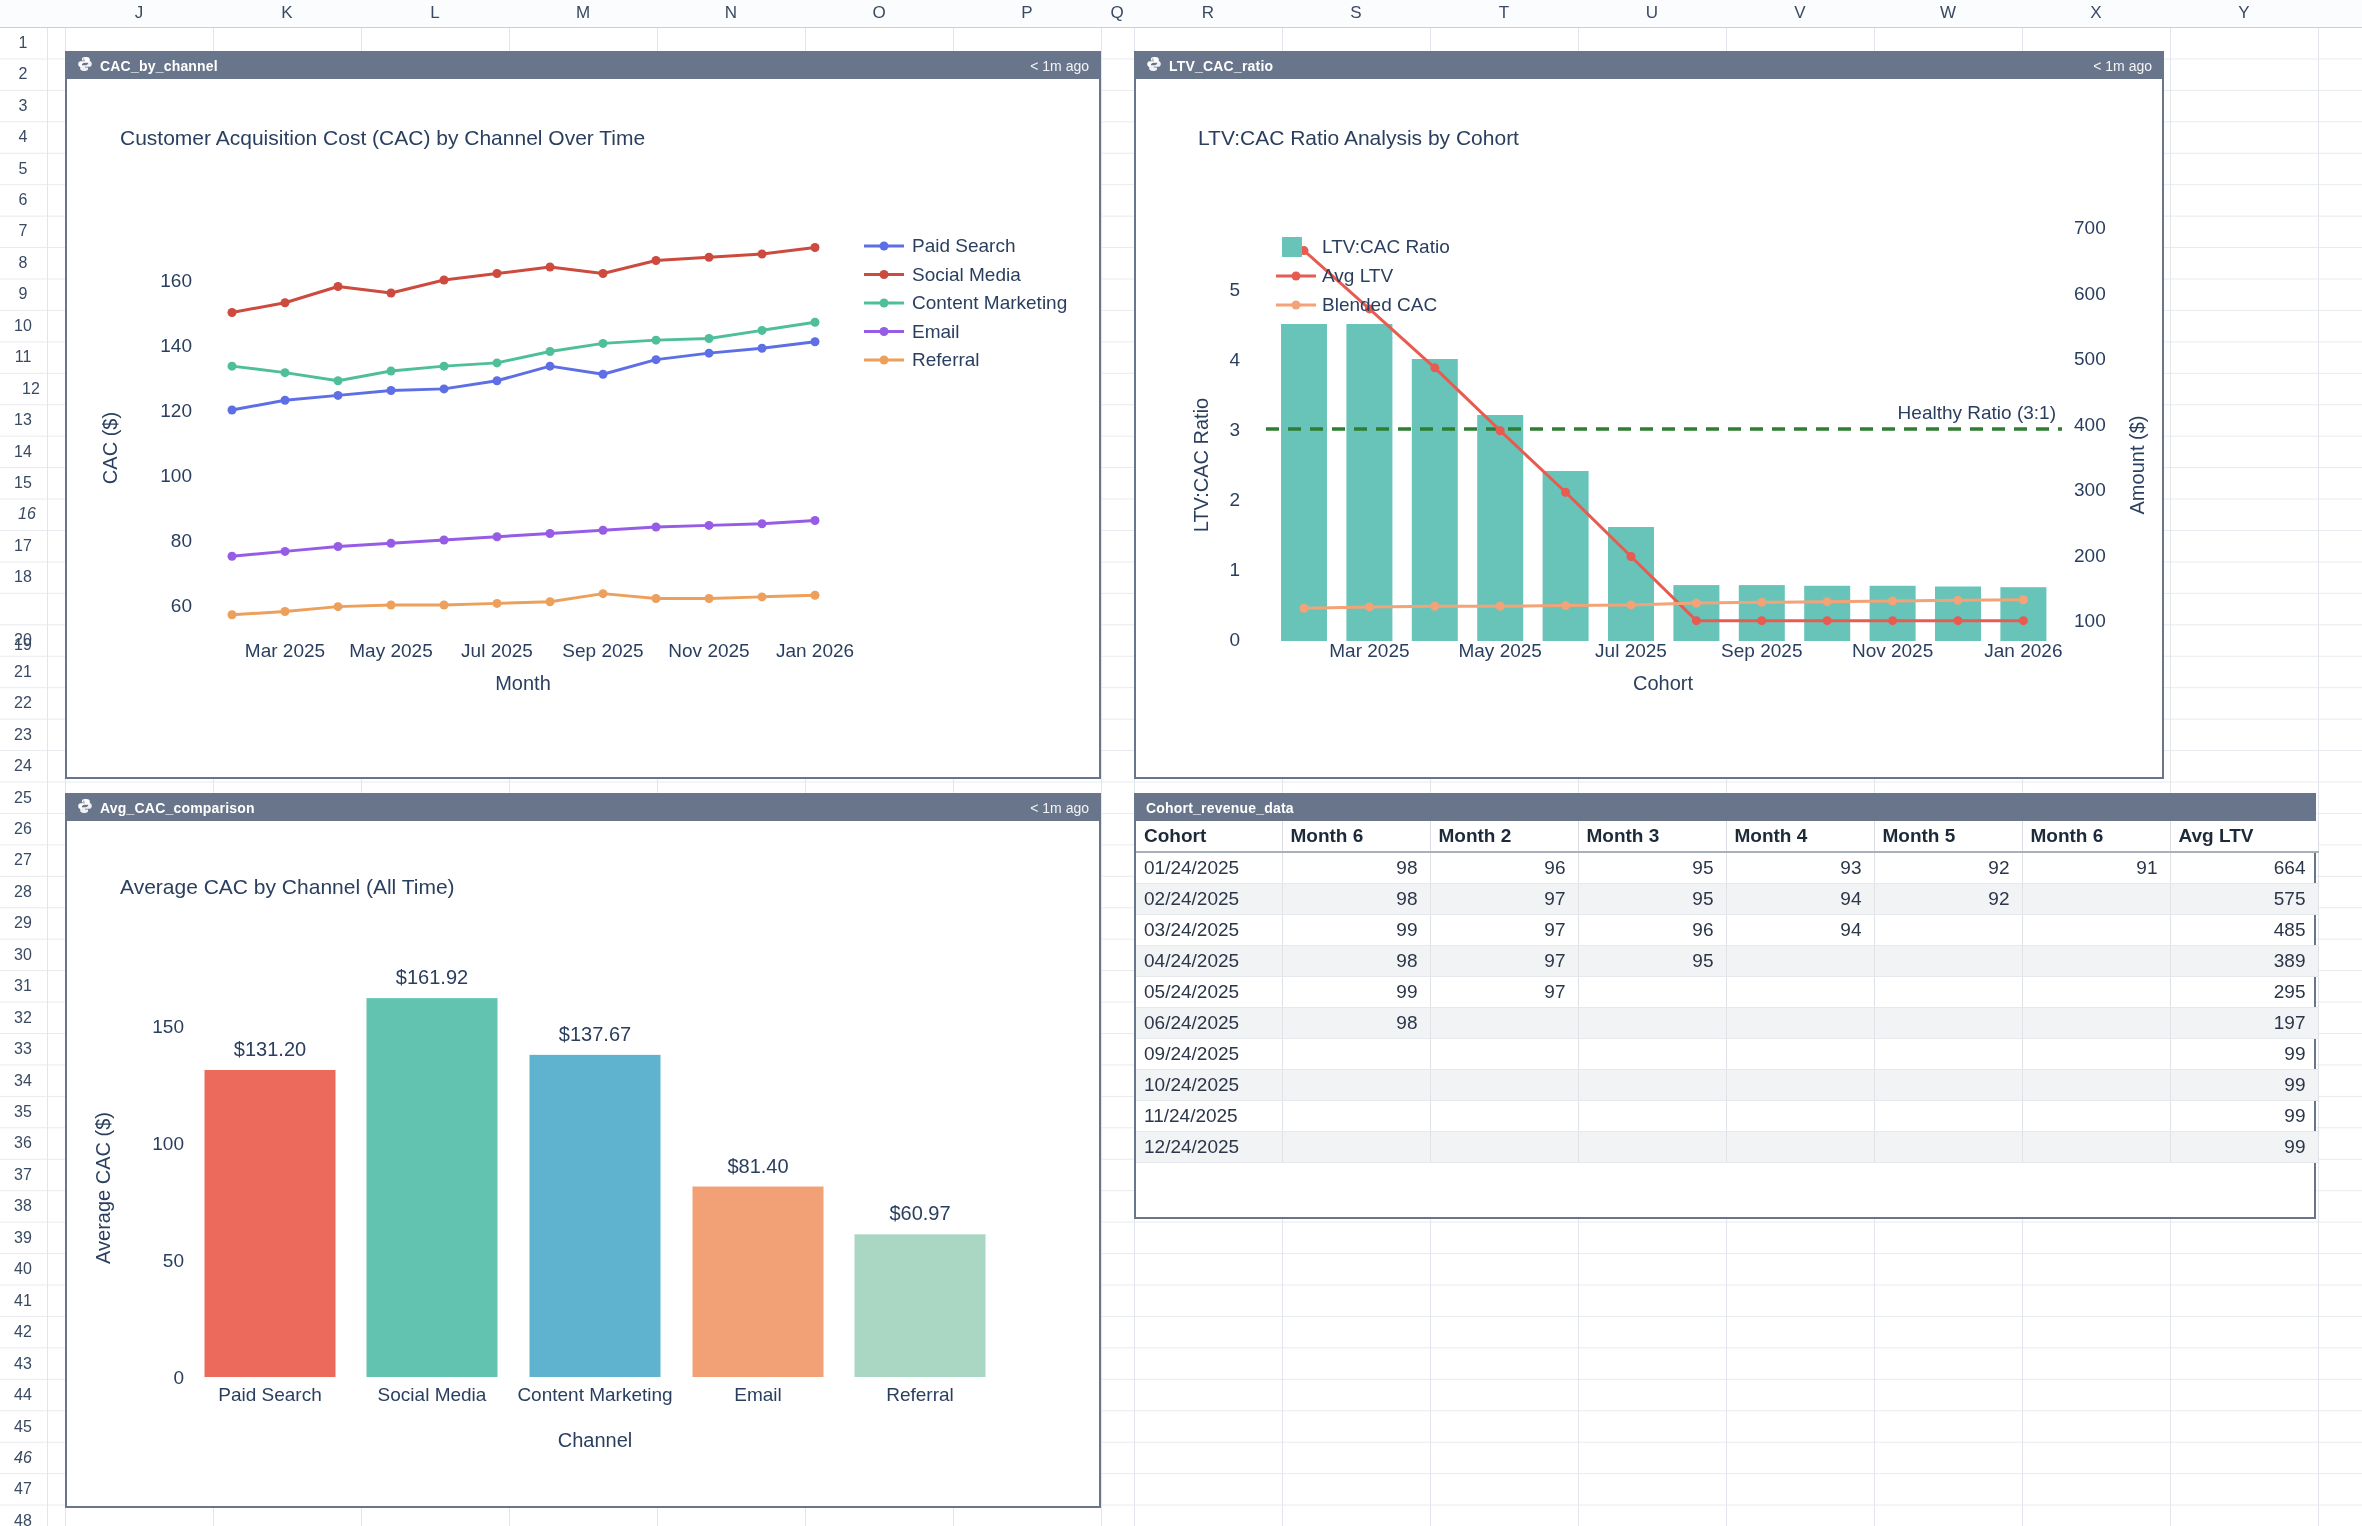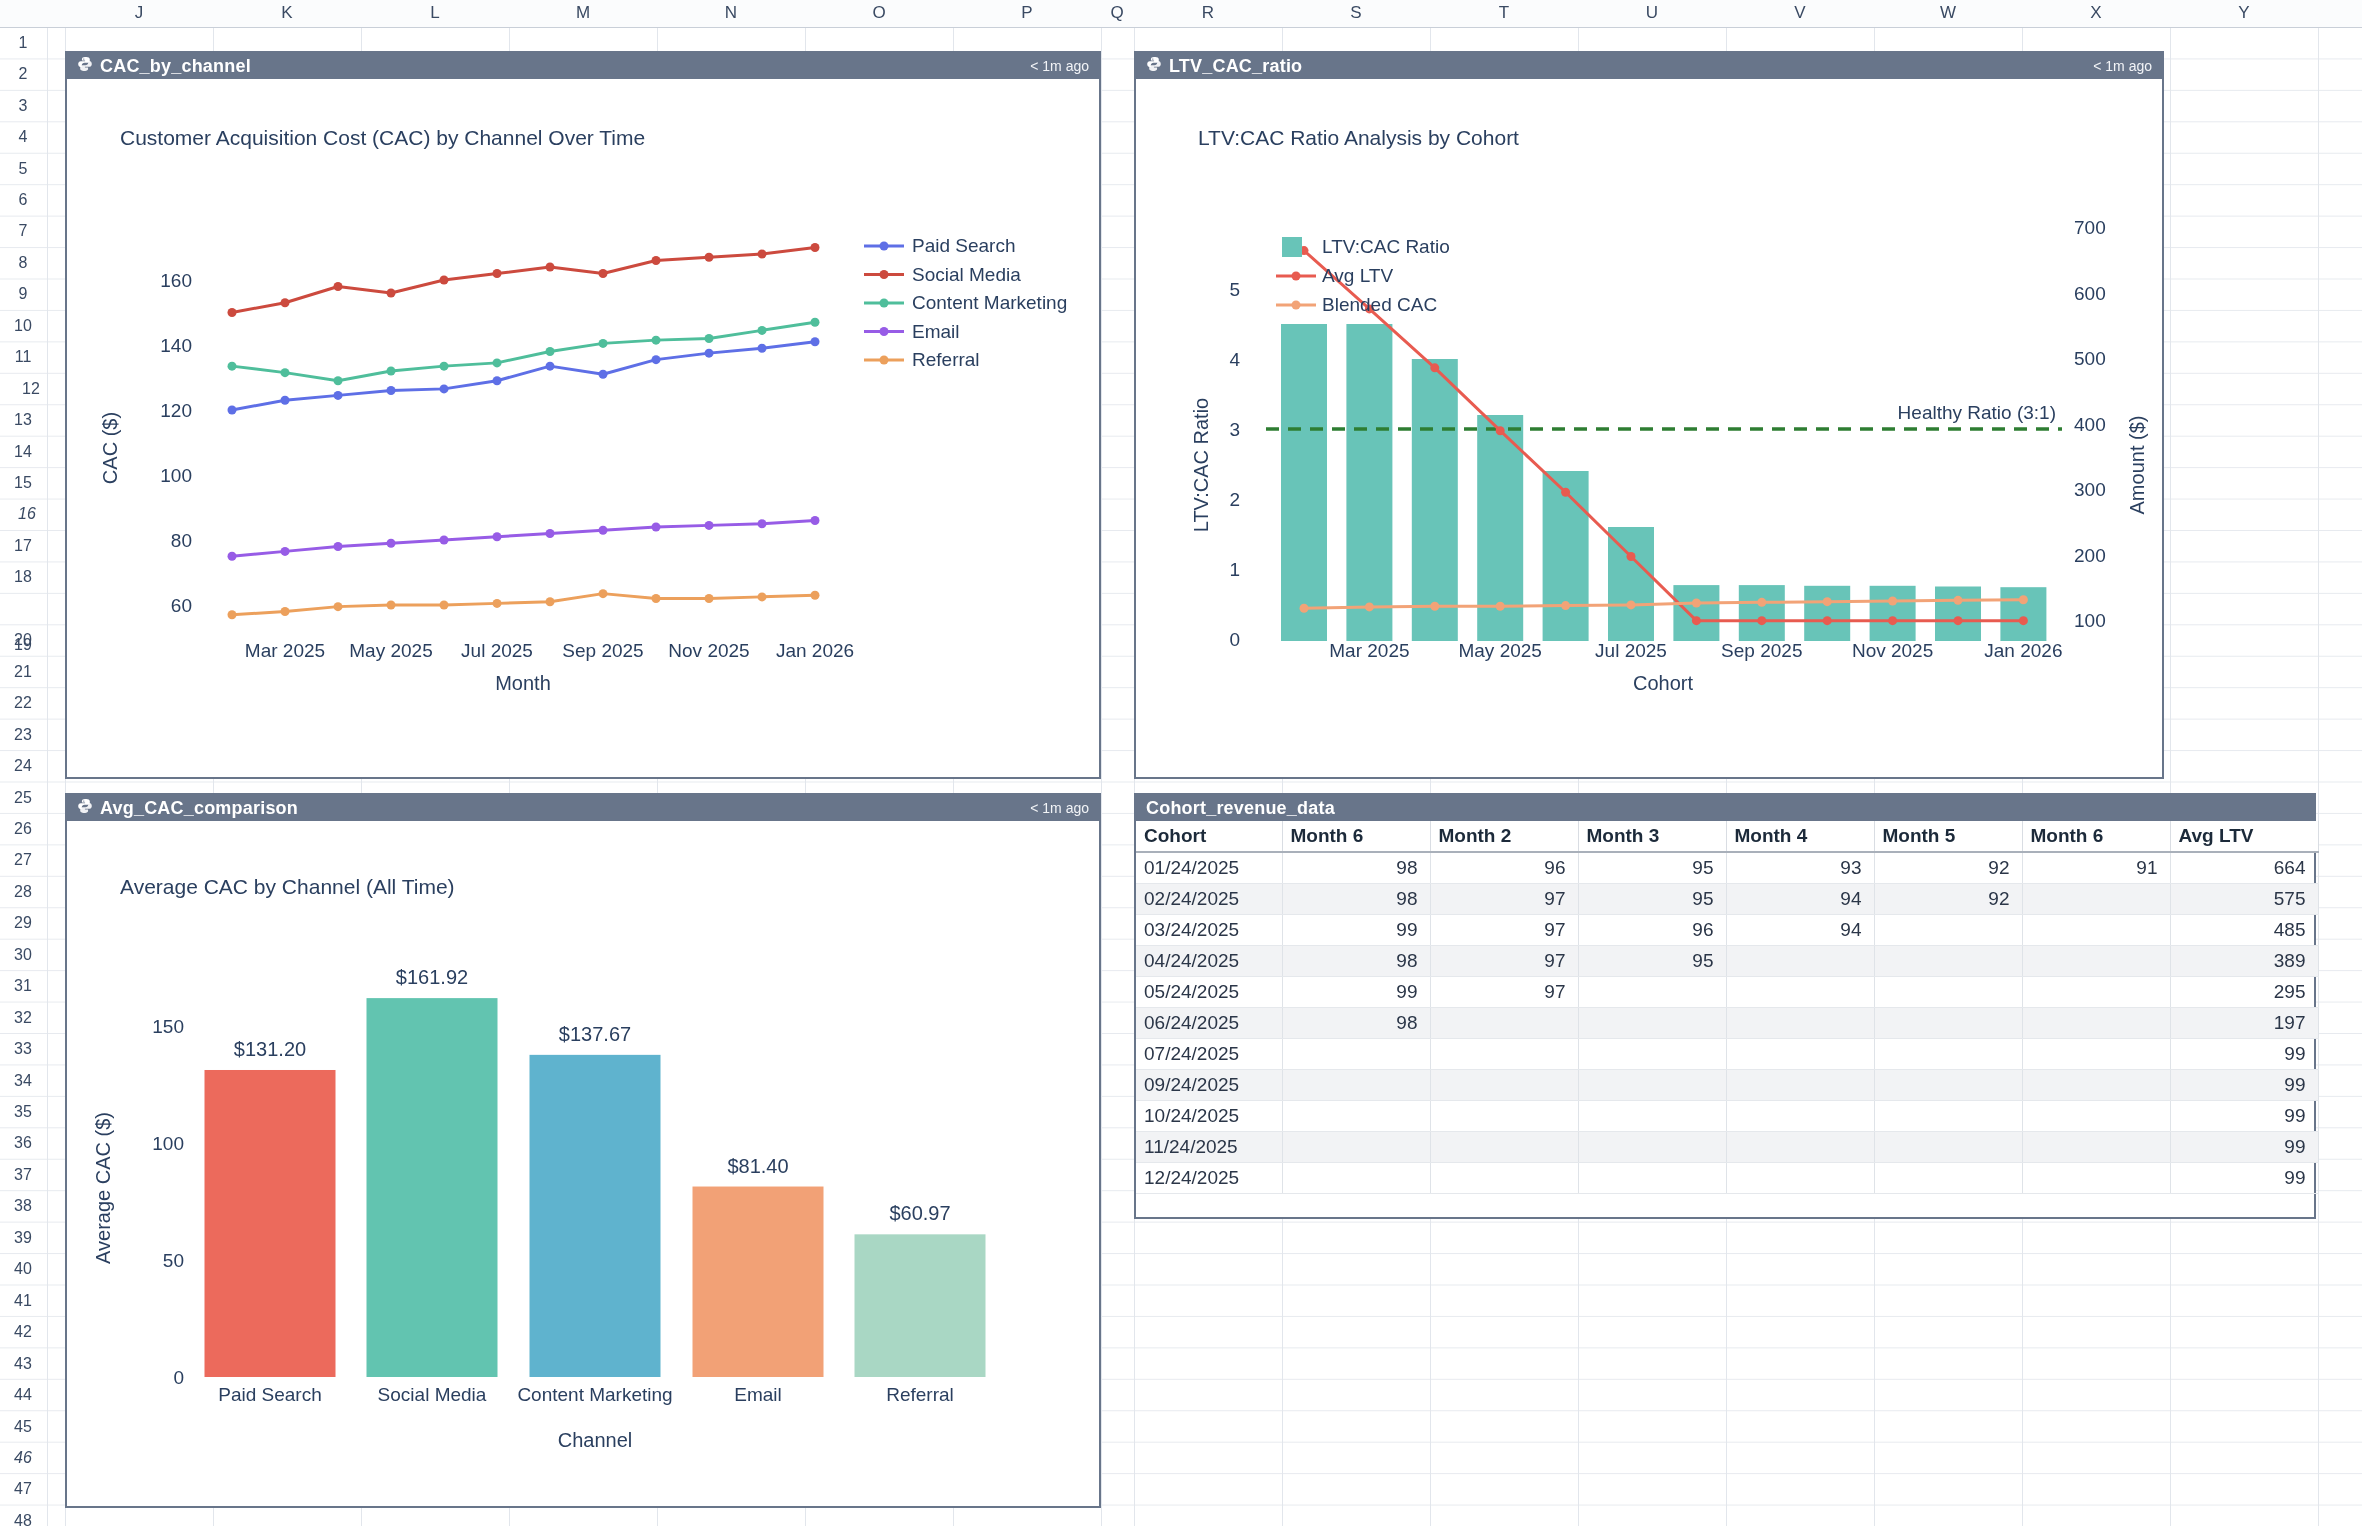--- a/index.html
+++ b/index.html
@@ -10,21 +10,21 @@
              border-bottom:1px solid #c9cfd8;z-index:1;}
   .collabel{position:absolute;top:3px;transform:translateX(-50%);font-size:17px;color:#3a4a63;}
   .rowlabel{position:absolute;transform:translateY(-50%);width:40px;text-align:center;font-size:16px;color:#3a4a63;}
   #hgrid{position:absolute;left:0;right:0;top:27px;bottom:0;z-index:0;
          background-image:linear-gradient(to bottom,#e7eaef 1px,transparent 1px);
          background-size:100% 31.45px;}
   .vline{position:absolute;top:0;bottom:0;width:1px;background:#e2e6ec;z-index:1;}
   
   .panel{position:absolute;background:#ffffff;border:2px solid #68758a;box-sizing:border-box;z-index:5;}
   .panel-head{height:26px;background:#68758a;display:flex;align-items:center;padding:0 10px;gap:7px;}
-  .panel-title{color:#ffffff;font-weight:bold;font-size:18px;letter-spacing:.2px;white-space:nowrap;}
+  .panel-title{color:#ffffff;font-weight:bold;font-size:14px;letter-spacing:.2px;white-space:nowrap;}
   .panel-age{margin-left:auto;color:#f2f4f7;font-size:14px;}
   .panel-body{position:relative;width:100%;}
   svg text{font-family:"Liberation Sans","DejaVu Sans",sans-serif;}
   
   table.cohort{border-collapse:collapse;table-layout:fixed;width:100%;font-size:19px;color:#2b3648;}
   table.cohort th{font-weight:bold;color:#1c2a3a;text-align:left;height:30px;padding:0 8px;
                   border-right:1px solid #d9dde3;border-bottom:2px solid #a9b0ba;background:#fff;}
   table.cohort td{height:30px;padding:0 12px 0 8px;border-right:1px solid #dfe3e8;
                   border-bottom:1px solid #e5e8ec;overflow:hidden;white-space:nowrap;}
   table.cohort td.num{text-align:right;}
@@ -440,30 +440,20 @@
               <td class="">06/24/2025</td>
               <td class="num">98</td>
               <td class="num"></td>
               <td class="num"></td>
               <td class="num"></td>
               <td class="num"></td>
               <td class="num"></td>
               <td class="num">197</td>
             </tr>
             <tr>
-              <td class="">07/24/2025</td>
-              <td class="num"></td>
-              <td class="num"></td>
-              <td class="num"></td>
-              <td class="num"></td>
-              <td class="num"></td>
-              <td class="num"></td>
-              <td class="num">99</td>
-            </tr>
-            <tr>
               <td class="">09/24/2025</td>
               <td class="num"></td>
               <td class="num"></td>
               <td class="num"></td>
               <td class="num"></td>
               <td class="num"></td>
               <td class="num"></td>
               <td class="num">99</td>
             </tr>
             <tr>

